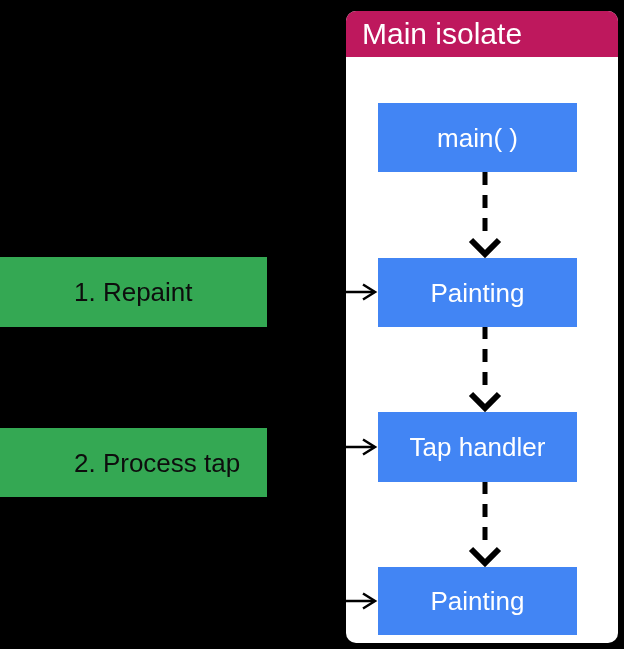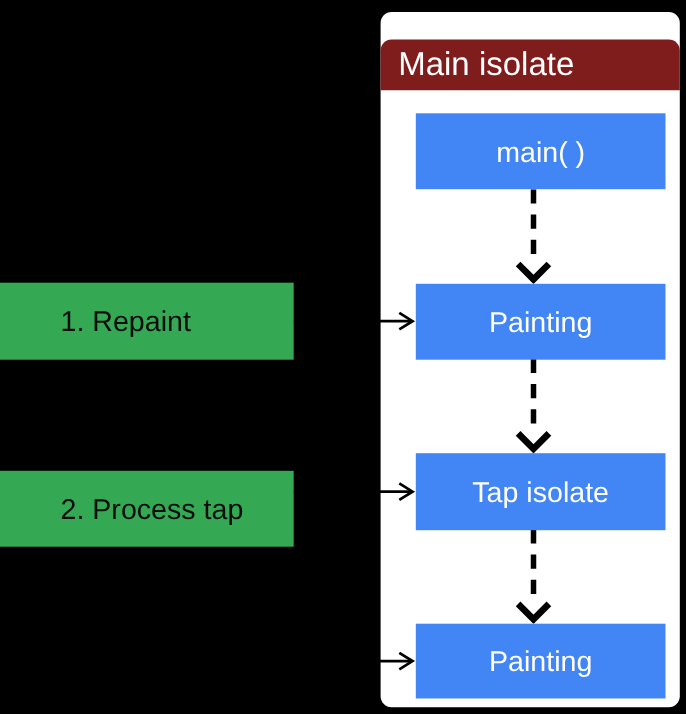--- a/index.html
+++ b/index.html
@@ -25,39 +25,38 @@
     background: #ffffff;
     border-radius: 10px;
     z-index: 1;
   }
   .panel-header {
     position: absolute;
     left: 346px;
     top: 11px;
     width: 272px;
     height: 46px;
-    background: #7f1d1d;
+    background: #be185d;
     border-radius: 10px 10px 0 0;
     display: flex;
     align-items: center;
     box-sizing: border-box;
     padding-left: 16px;
     z-index: 2;
-    margin-top: 25px;
   }
   .panel-header span {
     color: #ffffff;
     font-size: 30px;
     line-height: 1;
   }
   
   .node {
     position: absolute;
     left: 378px;
-    width: 227px;
+    width: 199px;
     background: #4285f4;
     display: flex;
     align-items: center;
     justify-content: center;
     z-index: 3;
   }
   .node span {
     color: #ffffff;
     font-size: 26px;
     line-height: 1;
@@ -68,21 +67,21 @@
   #node-painting2 { top: 567px; height: 68px; }
   
   .event {
     position: absolute;
     left: 0;
     width: 267px;
     background: #34a853;
     display: flex;
     align-items: center;
     box-sizing: border-box;
-    padding-left: 55px;
+    padding-left: 74px;
     z-index: 3;
   }
   .event span {
     color: #0d0d0d;
     font-size: 26px;
     line-height: 1;
   }
   #event-1 { top: 257px; height: 70px; }
   #event-2 { top: 428px; height: 69px; }
   #event-3 { top: 567px; height: 69px; }
@@ -118,21 +117,21 @@
     <span>Main isolate</span>
   </div>
 
   <div class="node" id="node-main">
     <span>main( )</span>
   </div>
   <div class="node" id="node-painting1">
     <span>Painting</span>
   </div>
   <div class="node" id="node-tap">
-    <span>Tap isolate</span>
+    <span>Tap handler</span>
   </div>
   <div class="node" id="node-painting2">
     <span>Painting</span>
   </div>
 
   <svg class="varrow" id="varrow-1" viewBox="0 0 36 86" preserveAspectRatio="none">
     <line x1="18" y1="0" x2="18" y2="63" stroke="#000000" stroke-width="5" stroke-dasharray="13 10"></line>
     <polyline points="4,68 18,82 32,68" fill="none" stroke="#000000" stroke-width="6"></polyline>
   </svg>
   <svg class="varrow" id="varrow-2" viewBox="0 0 36 86" preserveAspectRatio="none">

